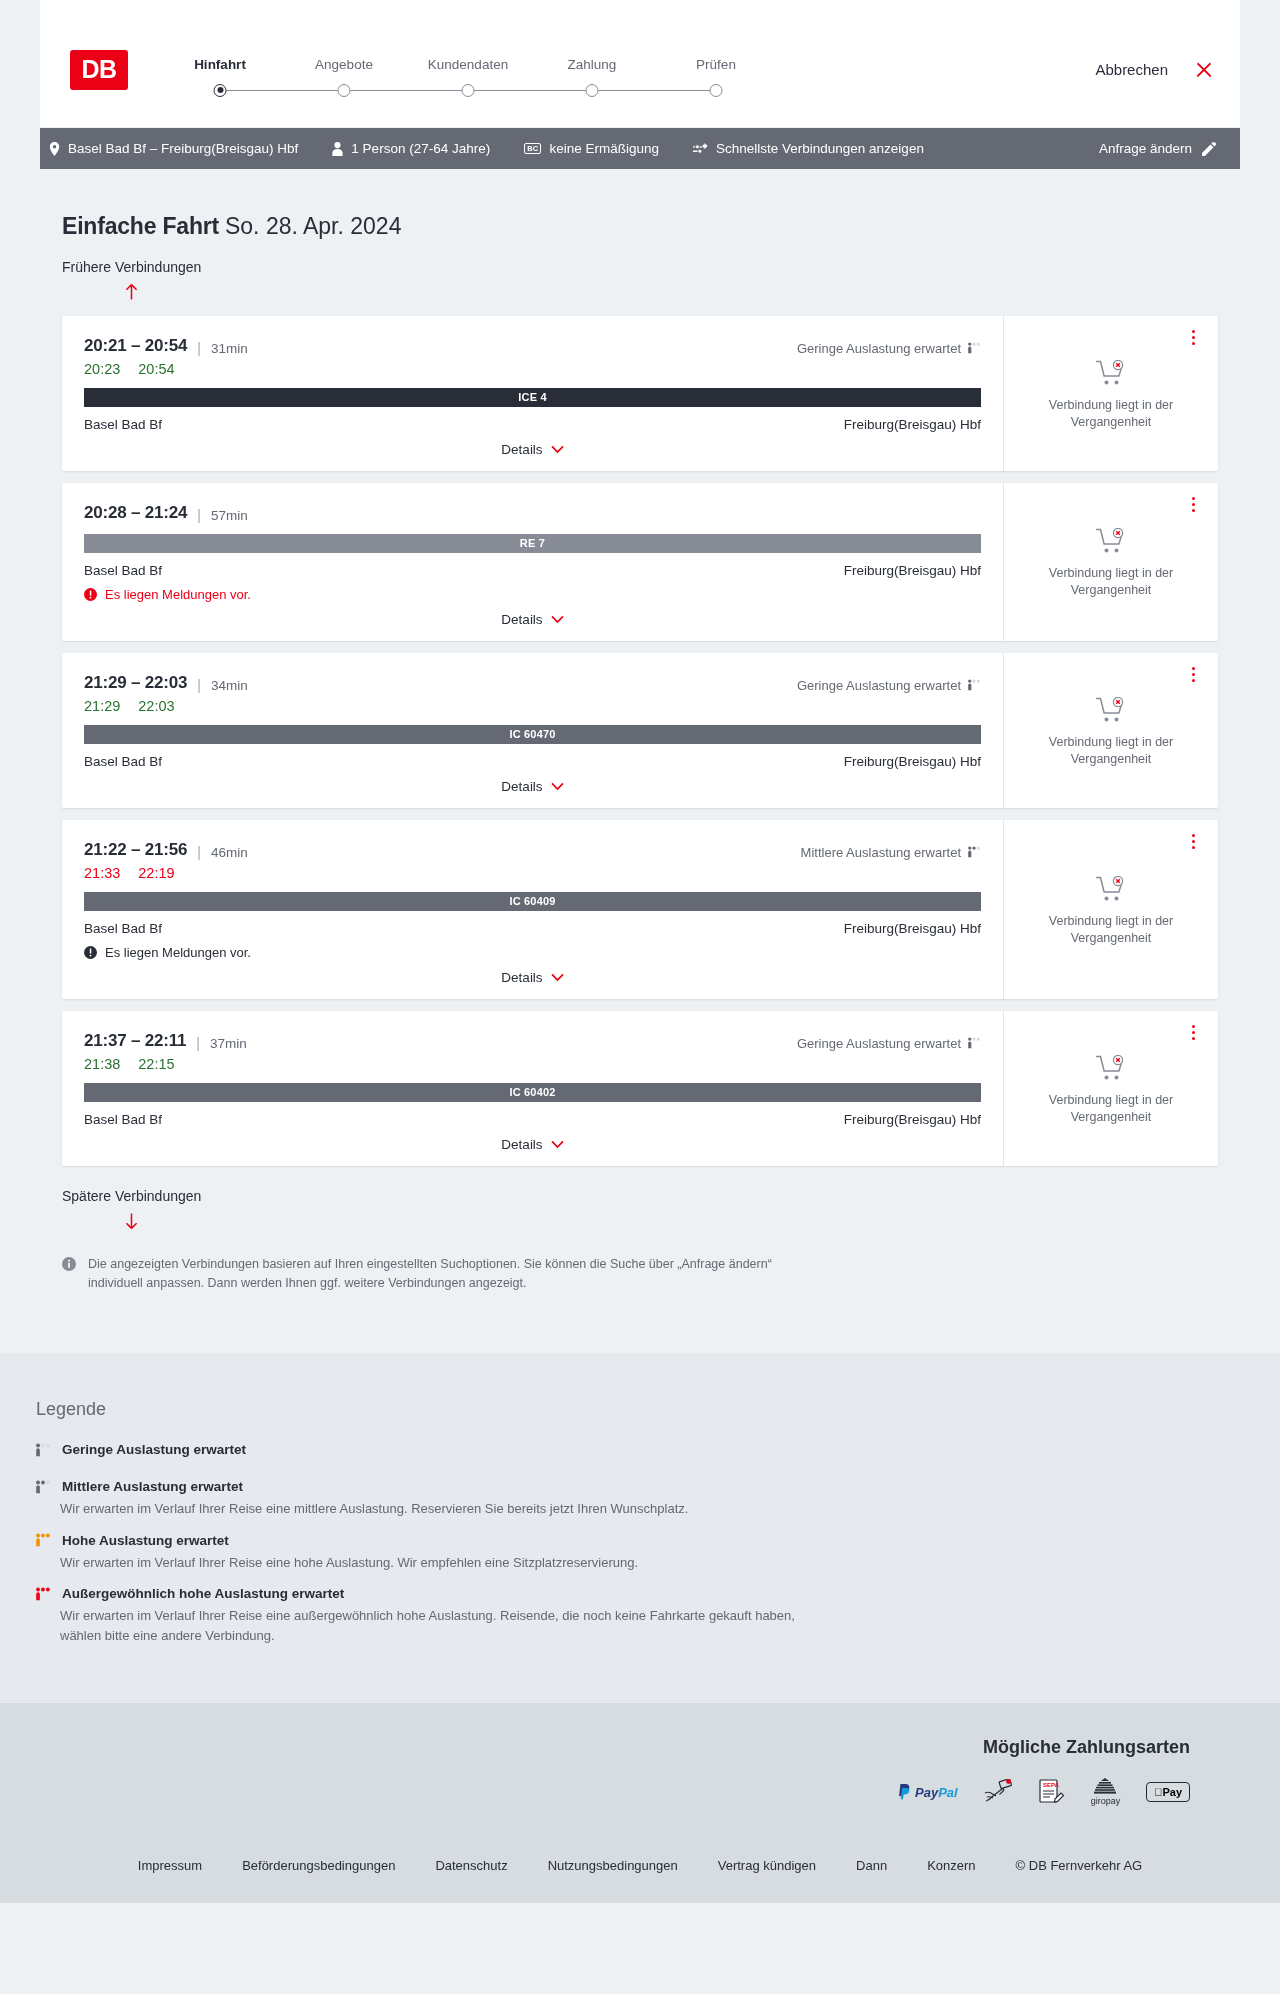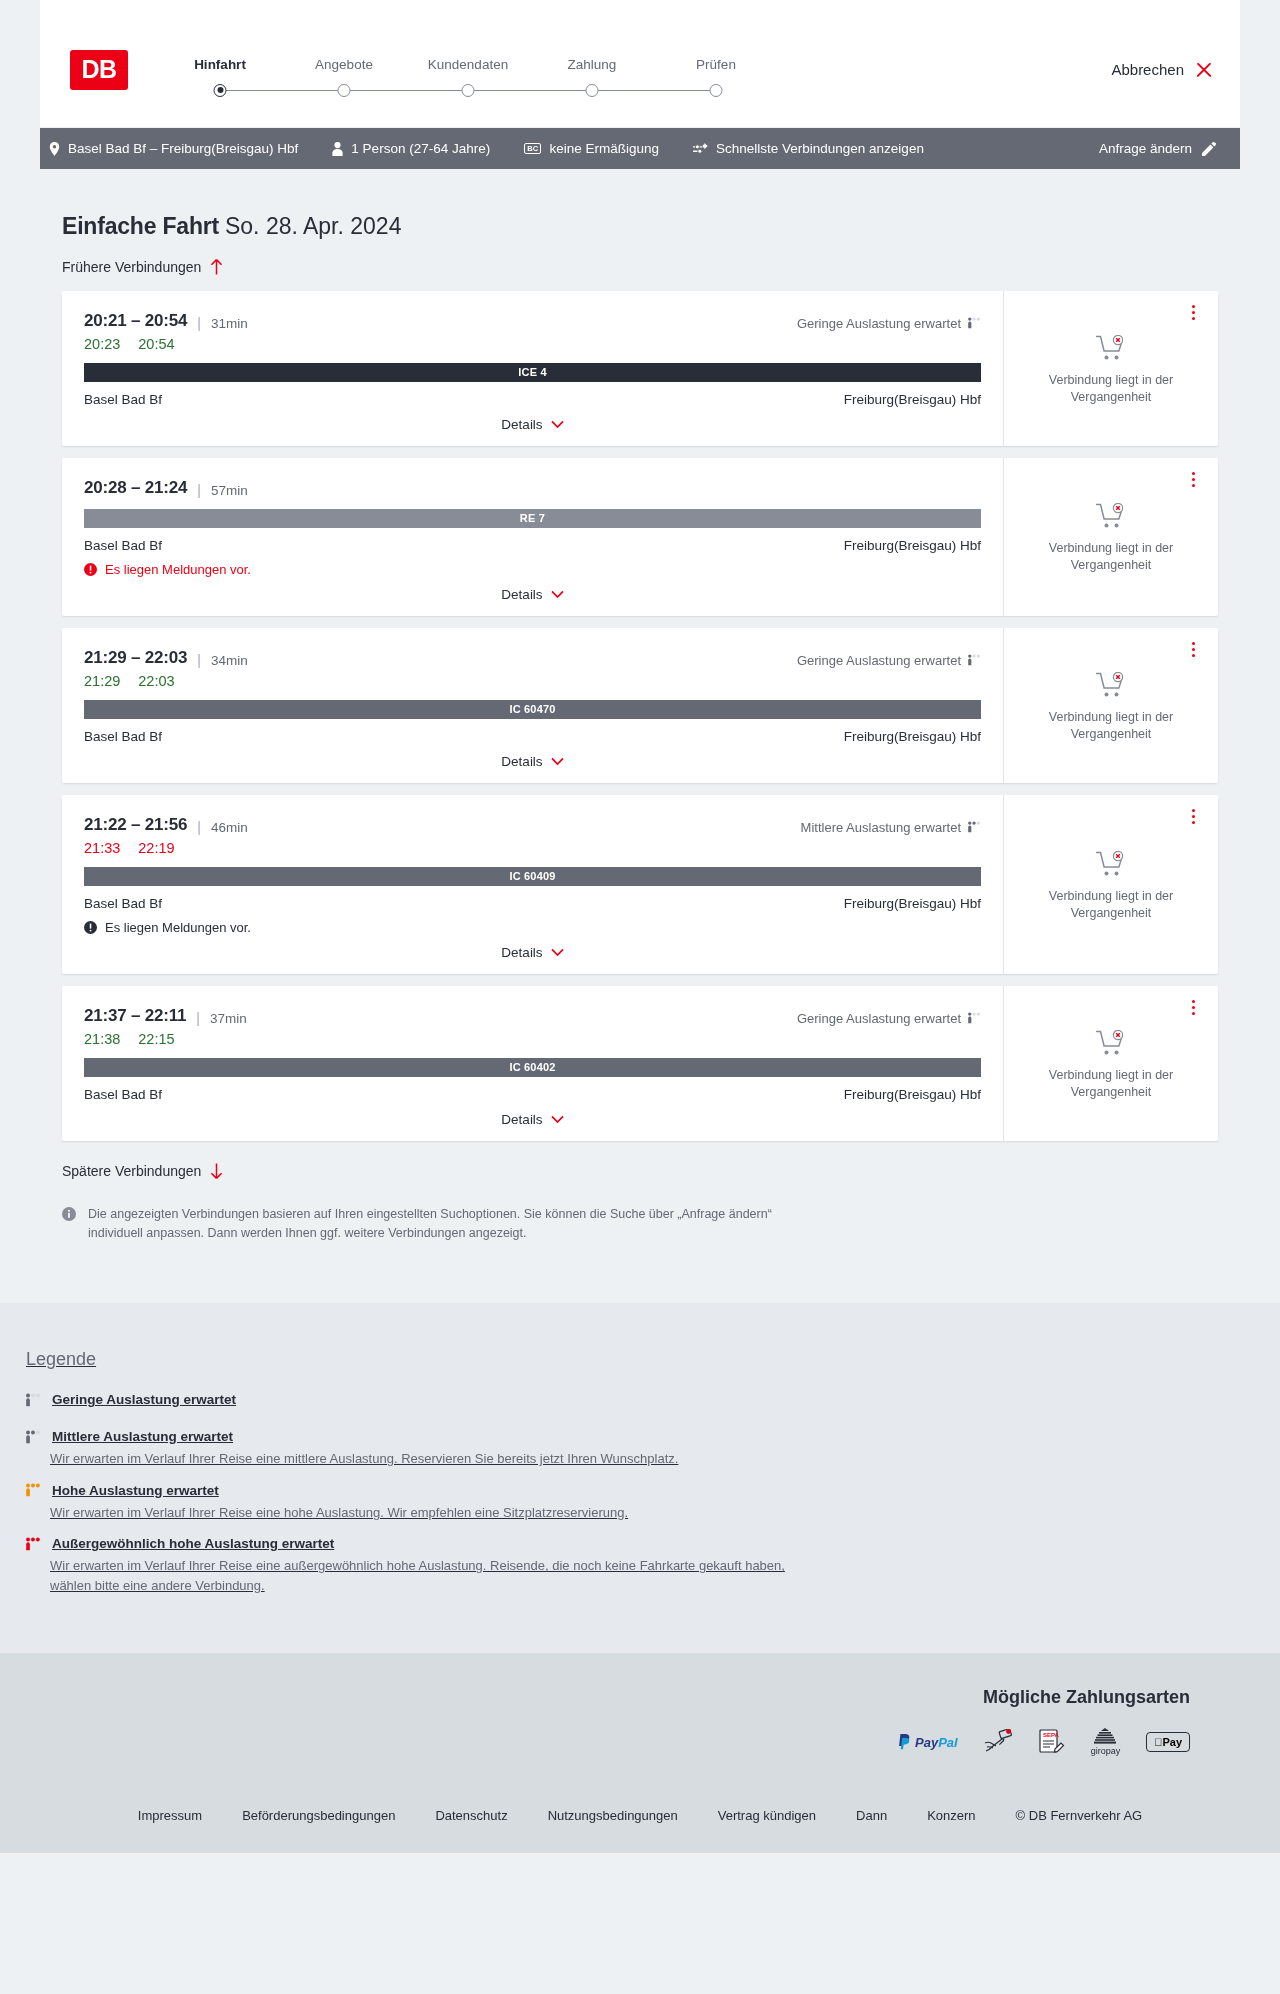--- a/index.html
+++ b/index.html
@@ -56,21 +56,21 @@
     width:6px; height:6px; border-radius:50%; background:#282d37;
     transform: translate(-50%,-50%);
   }
   .step .connector {
     position:absolute; top: 7.5px; left: 50%; width: 124px; height: 1.4px;
     background:#878c96; z-index:1;
   }
   .step:last-child .connector { display:none; }
 
   .cancel {
-    margin-left:auto; display:flex; align-items:flex-end; gap:11px;
+    margin-left:auto; display:flex; align-items:flex-end; gap:27px;
     cursor:pointer; padding-right: 4px;
   }
   .cancel-text { font-size:15px; color:#282d37; }
   .x-icon { width:17px; height:17px; position:relative; display:inline-block; }
   .x-icon::before, .x-icon::after {
     content:""; position:absolute; left:50%; top:50%; width:19px; height:2.4px;
     background:#ec0016; border-radius:1px;
   }
   .x-icon::before { transform: translate(-50%,-50%) rotate(45deg); }
   .x-icon::after  { transform: translate(-50%,-50%) rotate(-45deg); }
@@ -99,20 +99,21 @@
     padding: 44px 22px 0 22px;
     font-size: 23px; line-height: 1.2;
   }
   .page-title b { font-weight: 800; letter-spacing:-0.2px; }
   .page-title span { font-weight: 400; margin-left: 6px; }
 
   .nav-earlier, .nav-later {
     display:flex; align-items:center; gap:9px;
     padding: 18px 22px 0 22px; font-size:14px; color:#282d37; cursor:pointer;
     width: max-content;
+    flex-direction: column;
   }
   .nav-later { padding-top: 22px; }
   .arrow-ico { width:13px; height:16px; display:block; }
 
   
   .cards { padding: 16px 22px 0 22px; display:flex; flex-direction:column; gap: 12px; }
   .card {
     background:#fff; display:flex; border-radius:2px;
     box-shadow: 0 1px 2px rgba(0,0,0,0.10);
   }
@@ -166,21 +167,21 @@
   }
   .chev { width:13px; height:9px; display:block; }
 
   .hint {
     display:flex; gap:12px; padding: 26px 24px 0 22px;
     font-size:12.5px; color:#646973; line-height:1.55; max-width: 790px;
   }
   .info-ico { width:14px; height:14px; flex:0 0 auto; margin-top:2px; display:block; }
 
   
-  .legend-sec { background:#e6e9ed; margin-top: 60px; padding: 46px 26px 44px; text-decoration: underline; }
+  .legend-sec { background:#e6e9ed; margin-top: 60px; padding: 46px 36px 44px; }
   .legend-title { font-size:18px; color:#646973; font-weight:400; margin-bottom: 22px; }
   .legend-item { margin-bottom: 8px; }
   .legend-head { display:flex; align-items:center; gap:11px; }
   .legend-head b { font-size:13.5px; font-weight:700; color:#282d37; }
   .legend-desc { font-size:13px; color:#646973; margin: 5px 0 14px 24px; line-height:1.5; max-width: 760px; }
 
   
   .pay-sec { background:#d7dce1; padding: 34px 40px 26px; }
   .pay-inner { display:flex; flex-direction:column; align-items:flex-end; padding-right: 50px; }
   .pay-title { font-size:18px; font-weight:800; color:#282d37; margin-bottom: 20px; }

